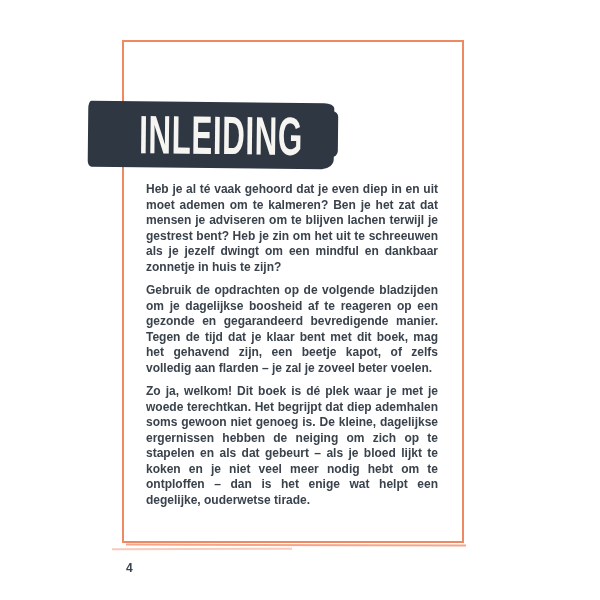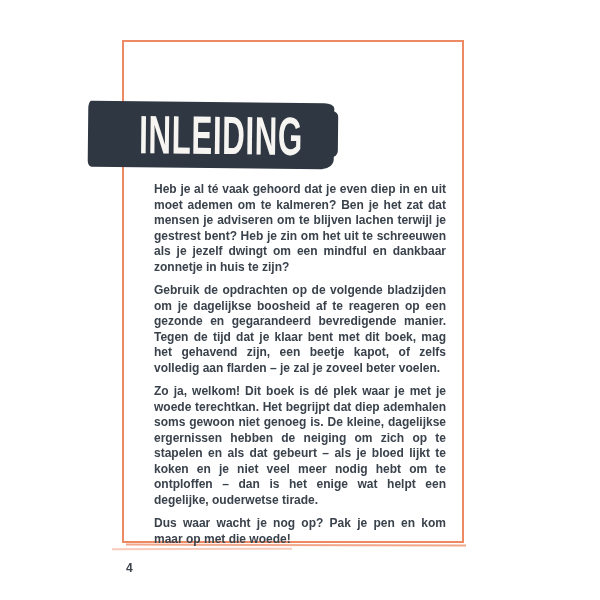--- a/index.html
+++ b/index.html
@@ -65,21 +65,21 @@
     font-weight:bold;
     font-size:54px;
     letter-spacing:1px;
     transform:translateX(10px) scaleX(.58);
     transform-origin:center;
     white-space:nowrap;
     line-height:1;
   }
   .body-text{
     position:absolute;
-    left:154px;top:182px;
+    left:146px;top:182px;
     width:292px;
     color:var(--text-color);
     font-size:12px;
     line-height:15.5px;
     font-weight:600;
     text-align:justify;
   }
   .body-text p{margin-bottom:8px;}
   .page-number{
     position:absolute;
@@ -99,18 +99,17 @@
   <div class="frame-sketch-2"></div>
 
   <div class="banner">
     <span class="banner-text">INLEIDING</span>
   </div>
 
   <div class="body-text">
     <p>Heb je al té vaak gehoord dat je even diep in en uit moet ademen om te kalmeren? Ben je het zat dat mensen je adviseren om te blijven lachen terwijl je gestrest bent? Heb je zin om het uit te schreeuwen als je jezelf dwingt om een mindful en dankbaar zonnetje in huis te zijn?</p>
     <p>Gebruik de opdrachten op de volgende bladzijden om je dagelijkse boosheid af te reageren op een gezonde en gegarandeerd bevredigende manier. Tegen de tijd dat je klaar bent met dit boek, mag het gehavend zijn, een beetje kapot, of zelfs volledig aan flarden – je zal je zoveel beter voelen.</p>
     <p>Zo ja, welkom! Dit boek is dé plek waar je met je woede terechtkan. Het begrijpt dat diep ademhalen soms gewoon niet genoeg is. De kleine, dagelijkse ergernissen hebben de neiging om zich op te stapelen en als dat gebeurt – als je bloed lijkt te koken en je niet veel meer nodig hebt om te ontploffen – dan is het enige wat helpt een degelijke, ouderwetse tirade.</p>
-    <p>Dus waar wacht je nog op? Pak je pen en kom maar op met die woede!</p>
   </div>
 
   <div class="page-number">4</div>
 
 </div>
 
 </body></html>

